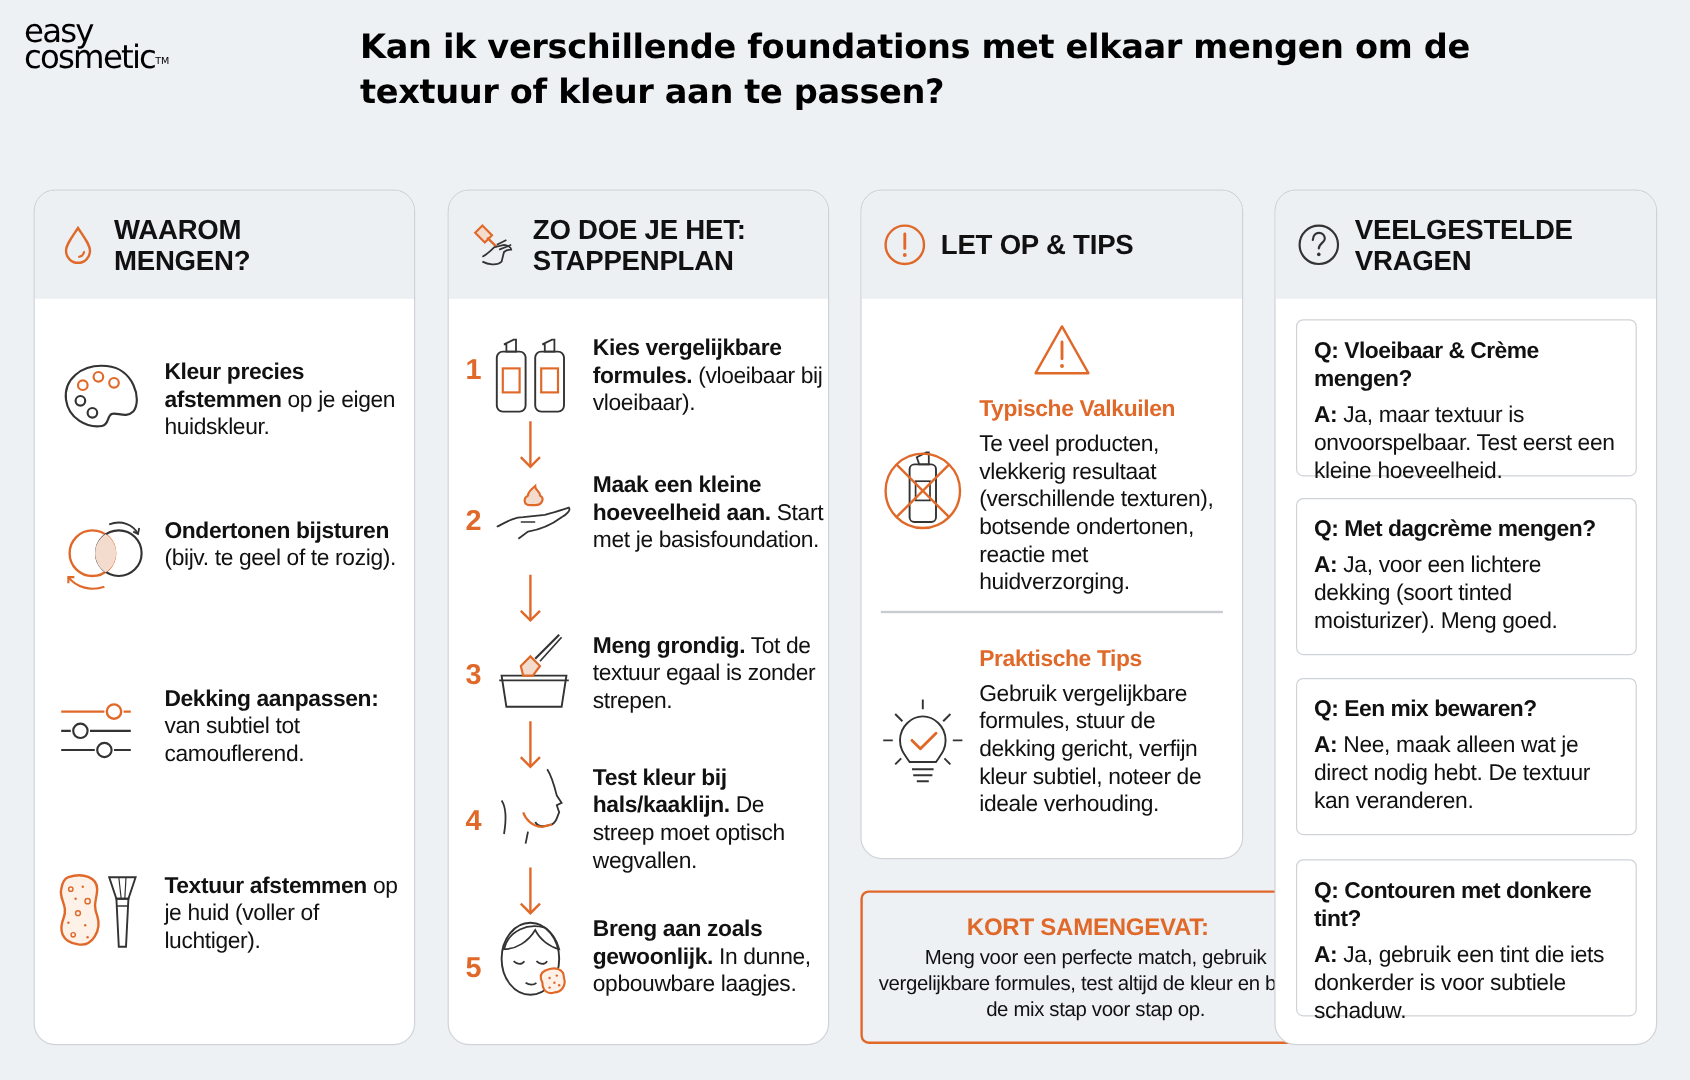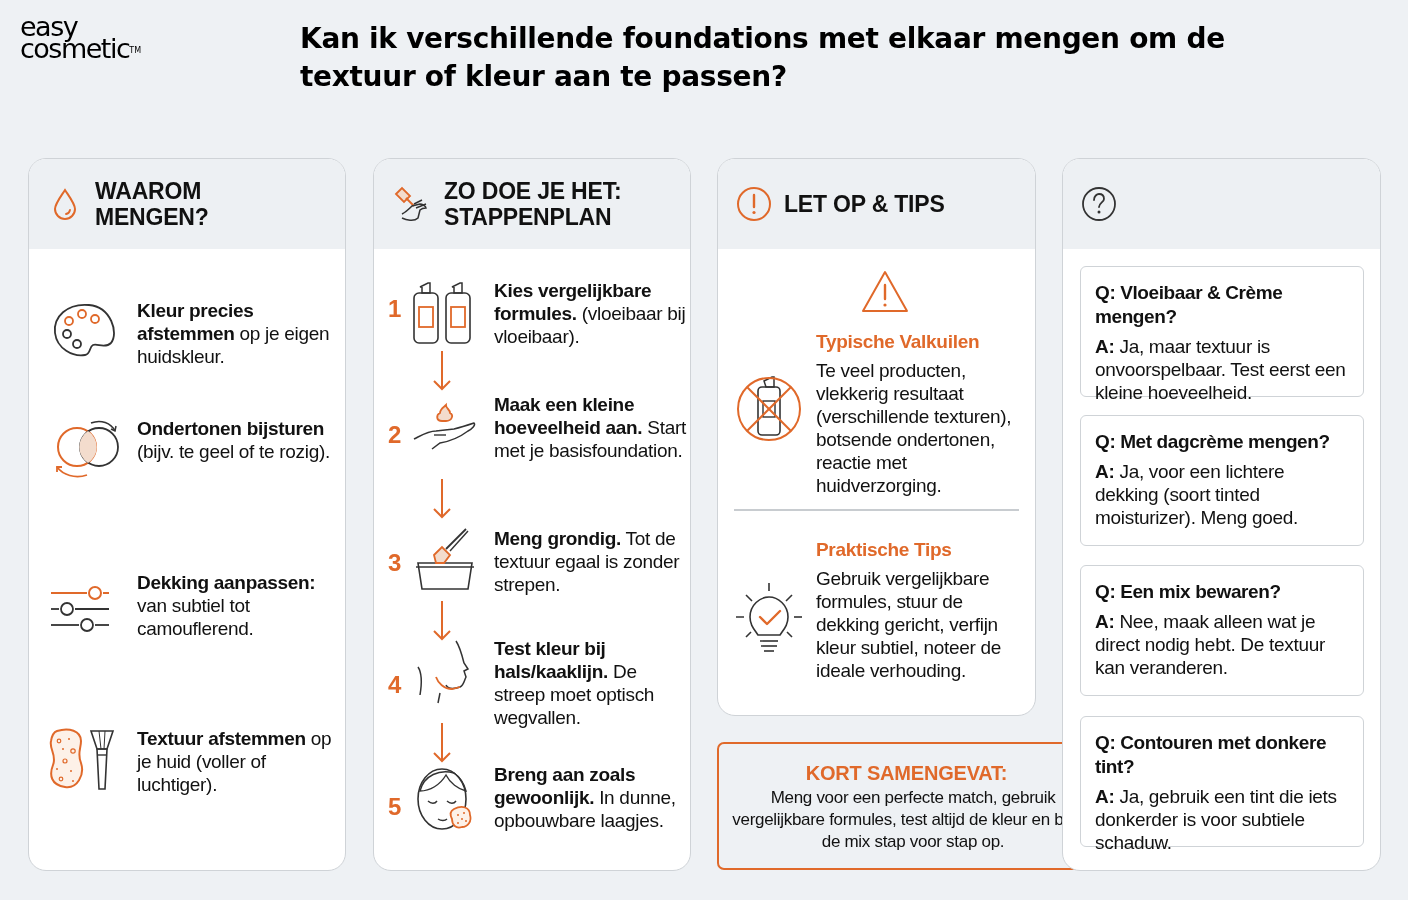--- a/index.html
+++ b/index.html
@@ -103,21 +103,21 @@
       <path d="M42 6 C20 4 6 18 8 34 C10 50 26 58 38 56 C44 55 42 48 46 46 C50 44 58 50 64 44 C72 34 64 8 42 6 Z" fill="none" stroke="#333" stroke-width="1.8"></path>
       <circle cx="22" cy="22" r="4" fill="none" stroke="#e0692a" stroke-width="1.8"></circle>
       <circle cx="35" cy="15" r="4" fill="none" stroke="#e0692a" stroke-width="1.8"></circle>
       <circle cx="48" cy="20" r="4" fill="none" stroke="#e0692a" stroke-width="1.8"></circle>
       <circle cx="20" cy="35" r="4" fill="none" stroke="#333" stroke-width="1.8"></circle>
       <circle cx="30" cy="45" r="4" fill="none" stroke="#333" stroke-width="1.8"></circle>
     </svg>
     <div class="rtext"><span class="b">Kleur precies afstemmen</span><span> op je eigen huidskleur.</span></div>
   </div>
 
-  <div class="reason" style="top:258px;">
+  <div class="reason" style="top:272px;">
     <svg class="ricon" viewBox="0 0 80 66">
       <circle cx="30" cy="30" r="19" fill="none" stroke="#e0692a" stroke-width="2"></circle>
       <circle cx="52" cy="30" r="19" fill="none" stroke="#333" stroke-width="1.8"></circle>
       <path d="M41 14 a19 19 0 0 1 0 32 a19 19 0 0 1 0 -32 Z" fill="#f3dccd"></path>
       <path d="M44 6 C54 2 64 6 68 14" fill="none" stroke="#333" stroke-width="1.5"></path>
       <path d="M64 12 L68 14 L69 9" fill="none" stroke="#333" stroke-width="1.5"></path>
       <path d="M40 58 C28 62 16 58 10 50" fill="none" stroke="#e0692a" stroke-width="1.8"></path>
       <path d="M10 55 L10 50 L15 50" fill="none" stroke="#e0692a" stroke-width="1.8"></path>
     </svg>
     <div class="rtext"><span class="b">Ondertonen bijsturen</span><span> (bijv. te geel of te rozig).</span></div>
@@ -310,20 +310,21 @@
   <div class="sb">Meng voor een perfecte match, gebruik vergelijkbare formules, test altijd de kleur en bouw de mix stap voor stap op.</div>
 </div>
 
 <section class="col" style="left:1062px; width:319px; height:713px;">
   <div class="col-head">
     <svg class="hicon" viewBox="0 0 36 36">
       <circle cx="18" cy="18" r="16" fill="none" stroke="#333" stroke-width="1.8"></circle>
       <path d="M13 14 C13 10 16 8 18 8 C21 8 23 10 23 13 C23 16 18 17 18 21" fill="none" stroke="#333" stroke-width="1.8" stroke-linecap="round"></path>
       <circle cx="18" cy="26" r="1.5" fill="#333"></circle>
     </svg>
+    <h2 style="width:190px;">VEELGESTELDE VRAGEN</h2>
   </div>
 
   <div class="faq" style="top:256px; height:131px;">
     <div class="q">Q: Met dagcrème mengen?</div>
     <div class="a"><span class="b">A:</span><span> Ja, voor een lichtere dekking (soort tinted moisturizer). Meng goed.</span></div>
   </div>
 
   <div class="faq" style="top:107px; height:131px;">
     <div class="q">Q: Vloeibaar &amp; Crème mengen?</div>
     <div class="a"><span class="b">A:</span><span> Ja, maar textuur is onvoorspelbaar. Test eerst een kleine hoeveelheid.</span></div>

